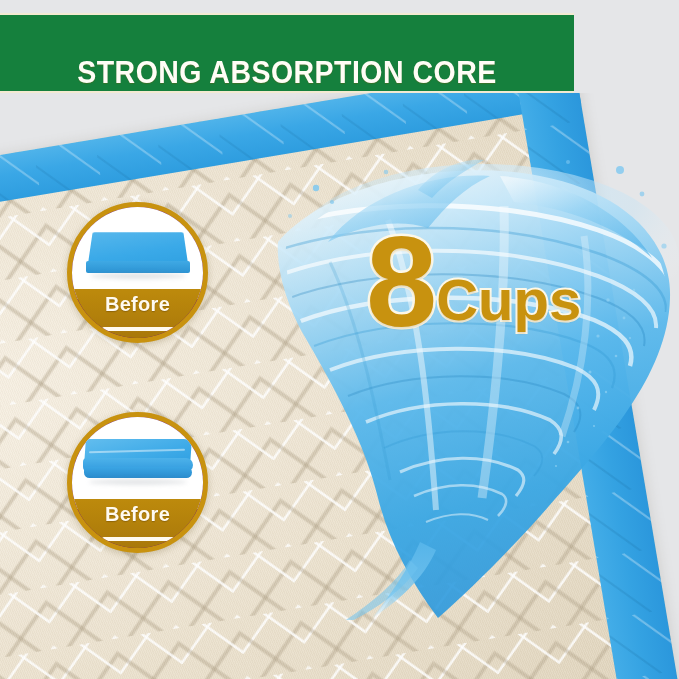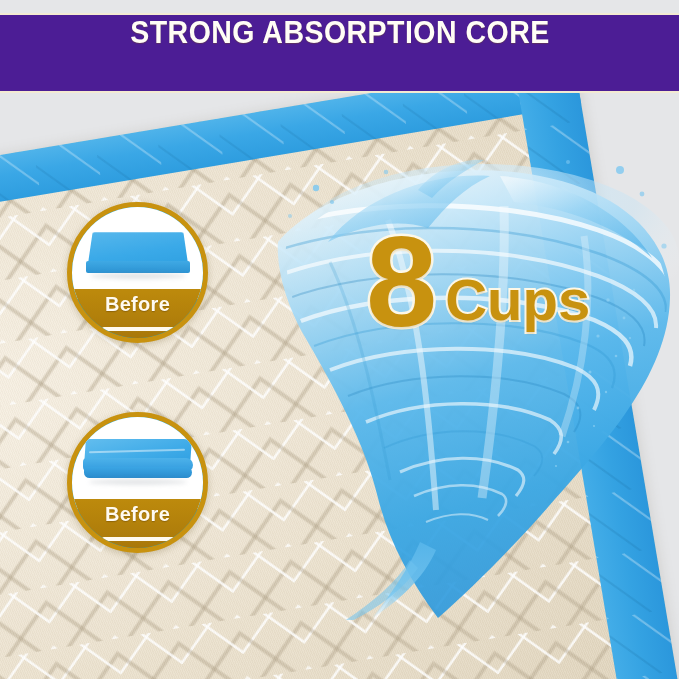--- a/index.html
+++ b/index.html
@@ -15,26 +15,26 @@
     position:relative;
     width:679px; height:679px;
     background:#e5e6e8;
     overflow:hidden;
   }
 
   
   #banner{
     position:absolute;
     left:0; top:13px;
-    width:679px; height:80px;
-    background:#4c1d95;
+    width:574px; height:80px;
+    background:#15803d;
     border-top:2px solid #f3ead2;
     border-bottom:2px solid #f3ead2;
     display:flex;
-    align-items:flex-start;
+    align-items:flex-end;
     justify-content:center;
     z-index:40;
   }
   #banner-title{
     color:#fffdf6;
     font-size:31px;
     font-weight:bold;
     letter-spacing:0.5px;
     transform:scaleX(0.92);
     white-space:nowrap;
@@ -121,21 +121,21 @@
     z-index:20;
     pointer-events:none;
   }
   #water svg{ display:block; width:100%; height:100%; }
 
   
   .badge{
     position:absolute;
     width:141px; height:141px;
     border-radius:50%;
-    background:#0ea5e9;
+    background:#701a75;
     border:5px solid #c8920f;
     overflow:hidden;
     z-index:30;
     box-shadow:0 2px 7px rgba(90,70,20,.25);
   }
   #badge-before{ left:67px; top:202px; }
   #badge-after { left:67px; top:412px; }
 
   .badge-photo{
     position:absolute;
@@ -249,21 +249,21 @@
     text-shadow:0 2px 2px rgba(120,90,10,.18);
   }
   #big-eight{
     font-size:128px;
     line-height:.96;
     letter-spacing:-2px;
   }
   #cups-word{
     font-size:58px;
     line-height:1;
-    margin-left:10px;
+    margin-left:1px;
     position:relative;
     top:-6px;
     -webkit-text-stroke-width:4px;
   }
 </style>
 </head>
 <body>
 
 <div id="stage">
 

